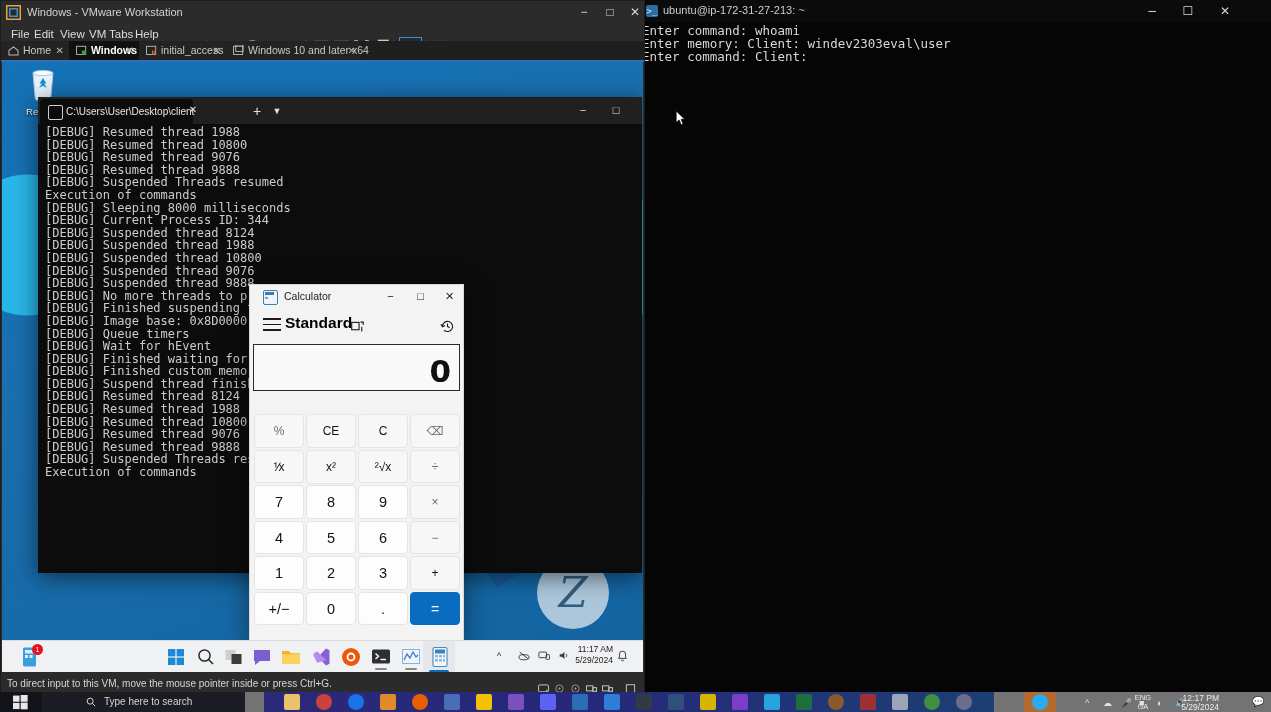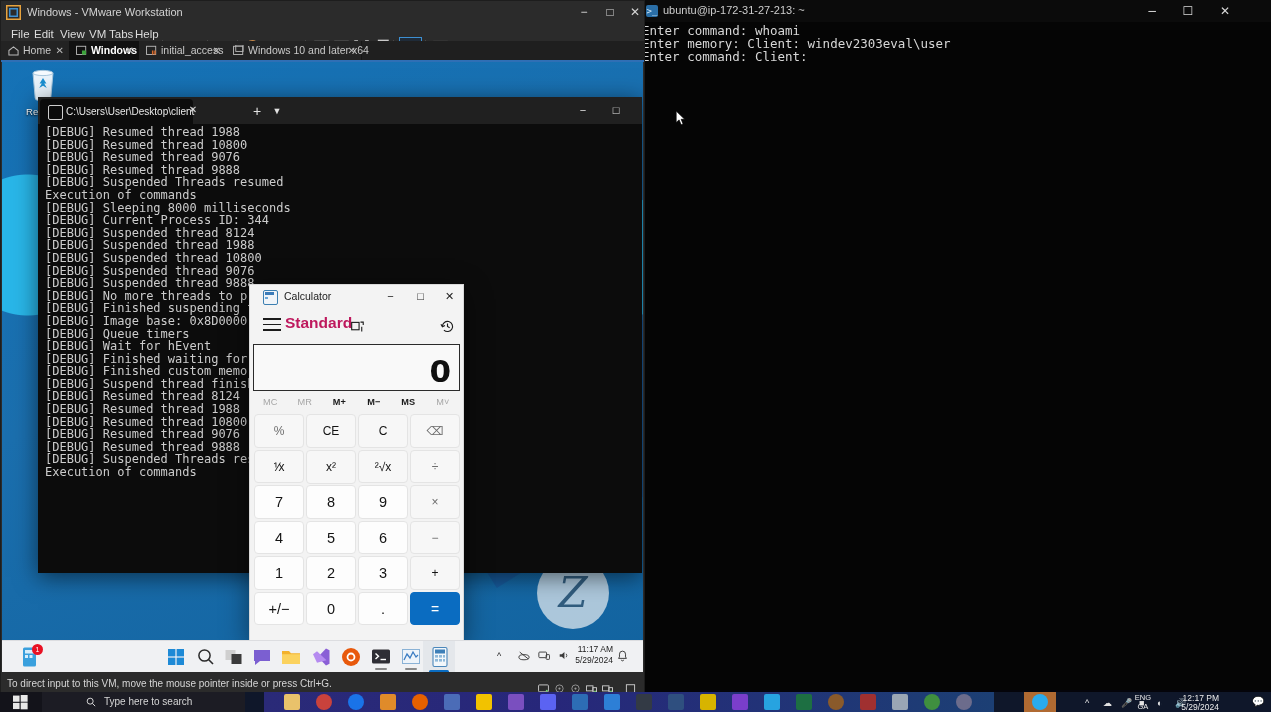--- a/index.html
+++ b/index.html
@@ -96,21 +96,21 @@
   #calc-icon{left:13px;top:5px;width:13px;height:13px;background:#f0f4f8;
     border:1px solid #3c7fb1;border-radius:2px;}
   #calc-icon i{position:absolute;left:1px;top:1px;width:9px;height:3px;background:#3b7bb8;display:block;}
   #calc-icon b{position:absolute;left:1px;top:6px;width:3px;height:2px;background:#6aa6d6;display:block;}
   #calc-name{left:34px;top:5px;color:#1b1b1b;font-size:10.5px;}
   .calc-wbtn{top:0;width:29px;height:23px;color:#1b1b1b;font-size:11px;text-align:center;
     line-height:23px;}
   #calc-header{left:0;top:23px;width:213px;height:36px;}
   #calc-hamburger{left:13px;top:10px;width:18px;height:14px;}
   #calc-hamburger span{display:block;height:1.6px;background:#1b1b1b;margin-bottom:4px;}
-  #calc-mode{left:35px;top:6px;color:#be185d;font-size:15.5px;font-weight:bold;}
+  #calc-mode{left:35px;top:6px;color:#000000;font-size:15.5px;font-weight:bold;}
   #calc-ontop{left:101px;top:13px;width:13px;height:12px;}
   #calc-history{left:190px;top:11px;width:15px;height:15px;}
   #calc-display{left:3px;top:59px;width:207px;height:47px;background:#f9f9f9;
     border:1.6px solid #2b2b2b;box-sizing:border-box;}
   #calc-value{right:8px;bottom:1px;color:#101010;font-size:31px;font-weight:600;
     font-family:"DejaVu Sans","Liberation Sans",sans-serif;}
   #calc-mem{left:3px;top:107px;width:207px;height:21px;}
   .mem-btn{top:0;height:21px;font-size:9.2px;line-height:21px;text-align:center;width:34.5px;}
   .mem-on{color:#1a1a1a;font-weight:bold;}
   .mem-off{color:#a6a6a6;}
@@ -127,21 +127,21 @@
   .tb-app{top:5px;width:22px;height:22px;}
   #tb-clock{right:30px;top:3px;text-align:right;color:#1b1b1b;font-size:8.5px;line-height:11px;}
   .tray-ico{top:10px;color:#1b1b1b;font-size:9px;}
   #calc-active{left:421px;top:578px;width:32px;height:32px;background:#e4e7eb;}
   #calc-taskline{left:427px;top:607px;width:20px;height:2.5px;background:#0a6cc1;border-radius:2px;}
   
   #vm-status{left:1px;top:673px;width:641px;height:19px;background:#2b2b2b;}
   #vm-status-text{left:5px;top:4px;color:#d5d5d5;font-size:10px;}
   .st-ico{top:5px;width:11px;height:10px;}
   
-  #host-taskbar{left:0;top:692px;width:1271px;height:20px;background:#0f172a;}
+  #host-taskbar{left:0;top:692px;width:1271px;height:20px;background:#737373;}
   #host-start{left:0;top:0;width:42px;height:20px;background:#13131a;}
   #host-search{left:42px;top:0;width:203px;height:20px;background:#1c1c24;}
   #host-search-text{left:62px;top:4px;color:#d6d6d6;font-size:10px;}
   #host-searchicon{left:44px;top:5px;color:#d6d6d6;font-size:10px;}
   #host-pinned{left:264px;top:0;width:730px;height:20px;
     background:linear-gradient(90deg,#2a2a78 0%,#27277a 40%,#1c3f74 100%);}
   .hico{top:2px;width:16px;height:16px;border-radius:2px;}
   #host-tray{right:0;top:0;width:190px;height:20px;}
   #host-lang{right:120px;top:2px;color:#ececec;font-size:7.5px;line-height:8.5px;text-align:center;}
   #host-clock{right:52px;top:2px;color:#ececec;font-size:8.5px;line-height:9px;text-align:right;}
@@ -409,28 +409,20 @@
         </svg>
         <svg id="calc-history" class="abs" viewBox="0 0 16 16">
           <path d="M2.6 8a5.4 5.4 0 1 1 1.6 3.8" stroke="#1b1b1b" stroke-width="1.2" fill="none"></path>
           <polyline points="1,5.6 2.6,8.3 5.3,7" stroke="#1b1b1b" stroke-width="1.2" fill="none"></polyline>
           <path d="M8 4.9V8l2.3 1.4" stroke="#1b1b1b" stroke-width="1.2" fill="none"></path>
         </svg>
       </div>
       <div id="calc-display" class="abs">
         <div id="calc-value" class="abs">0</div>
       </div>
-      <div id="calc-mem" class="abs">
-        <div class="mem-btn mem-off abs" style="left:0;">MC</div>
-        <div class="mem-btn mem-off abs" style="left:34.5px;">MR</div>
-        <div class="mem-btn mem-on abs" style="left:69px;">M+</div>
-        <div class="mem-btn mem-on abs" style="left:103.5px;">M−</div>
-        <div class="mem-btn mem-on abs" style="left:138px;">MS</div>
-        <div class="mem-btn mem-off abs" style="left:172.5px;">M˅</div>
-      </div>
       <div id="calc-pad" class="abs">
 
         <div class="cbtn fn dim abs" style="left:1px;top:1px;width:50px;height:33.5px;line-height:33.5px;">%</div>
         <div class="cbtn fn abs" style="left:53px;top:1px;width:50px;height:33.5px;line-height:33.5px;">CE</div>
         <div class="cbtn fn abs" style="left:105px;top:1px;width:50px;height:33.5px;line-height:33.5px;">C</div>
         <div class="cbtn fn dim abs" style="left:157px;top:1px;width:50px;height:33.5px;line-height:33.5px;">⌫</div>
 
         <div class="cbtn fn abs" style="left:1px;top:36.5px;width:50px;height:33.5px;line-height:33.5px;">⅟x</div>
         <div class="cbtn fn abs" style="left:53px;top:36.5px;width:50px;height:34px;line-height:33.5px;">x²</div>
         <div class="cbtn fn abs" style="left:105px;top:36.5px;width:50px;height:33.5px;line-height:33.5px;">²√x</div>

